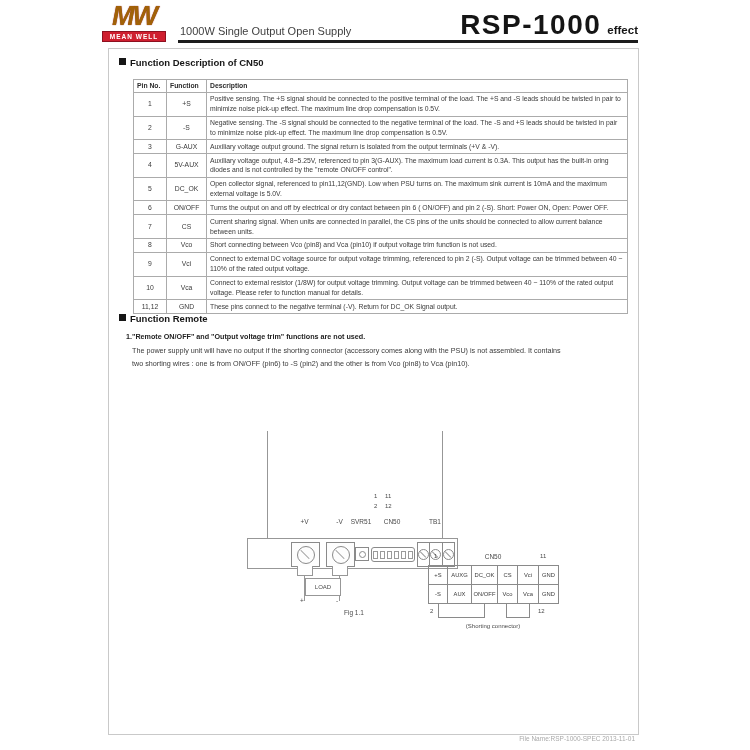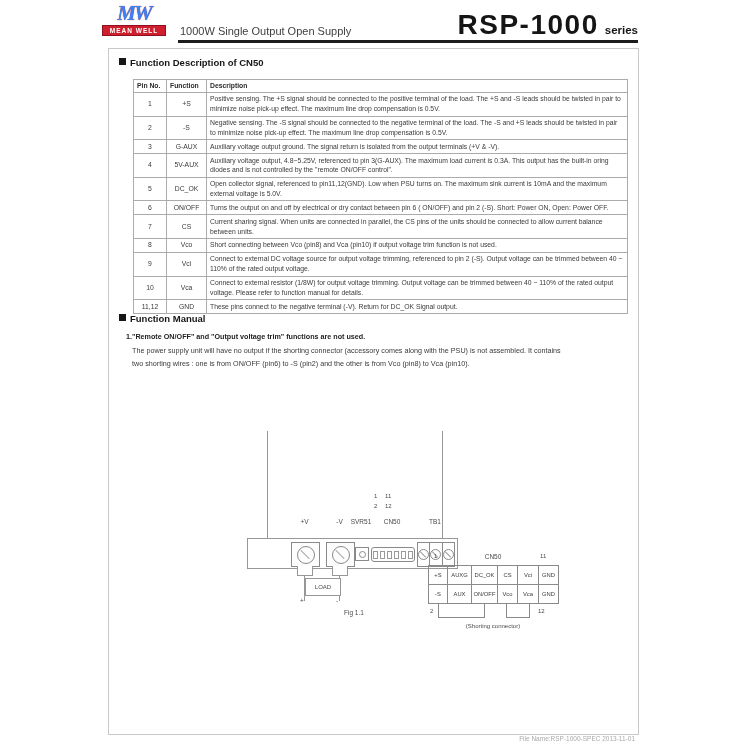--- a/index.html
+++ b/index.html
@@ -5,22 +5,22 @@
   html,body{margin:0;padding:0;}
   body{
     width:750px;height:750px;position:relative;background:#ffffff;
     font-family:"Liberation Sans","DejaVu Sans",sans-serif;color:#3a3a3a;
     overflow:hidden;
   }
   .abs{position:absolute;}
 
   
   .logo{left:102px;top:4px;width:64px;text-align:center;}
-  .logo-mw{font-size:21px;font-style:italic;font-weight:900;color:#3b82f6;
-    line-height:0.95;letter-spacing:-2px;text-shadow:0 0 1px #8e1020;font-family:Liberation Serif, serif;}
+  .logo-mw{font-size:27px;font-style:italic;font-weight:900;color:#a16207;
+    line-height:0.95;letter-spacing:-2px;text-shadow:0 0 1px #8e1020;}
   .logo-bar{background:#cf1f2f;border:1px solid #8e1020;color:#fff;
     font-size:6.5px;font-weight:bold;letter-spacing:1px;padding:1px 0;margin-top:1px;}
   .subtitle{left:180px;top:25px;font-size:11px;color:#3f3f3f;}
   .series{left:420px;top:9px;width:218px;text-align:right;color:#151515;white-space:nowrap;}
   .series-name{font-size:28px;font-weight:bold;letter-spacing:1.5px;}
   .series-suffix{font-size:11.5px;font-weight:bold;margin-left:6px;}
   .header-rule{left:178px;top:40px;width:460px;height:2.5px;background:#1c1c1c;}
 
   
   .page-frame{left:108px;top:48px;width:529px;height:685px;border:1px solid #c9c9c9;background:#fff;}
@@ -86,21 +86,21 @@
 </style>
 </head>
 <body>
 
 <div class="abs logo">
   <div class="logo-mw">MW</div>
   <div class="logo-bar">MEAN WELL</div>
 </div>
 <div class="abs subtitle">1000W Single Output Open Supply</div>
 <div class="abs series">
-  <span class="series-name">RSP-1000</span><span class="series-suffix">series</span>
+  <span class="series-name">RSP-1000</span><span class="series-suffix">effect</span>
 </div>
 <div class="abs header-rule"></div>
 
 <div class="abs page-frame"></div>
 
 <div class="abs sec-head sec1">
   <span class="sq"></span>
   <span>Function Description of CN50</span>
 </div>
 
@@ -169,21 +169,21 @@
   <tr>
     <td class="c-pin">11,12</td>
     <td class="c-fn">GND</td>
     <td>These pins connect to the negative terminal (-V). Return for DC_OK Signal output.</td>
   </tr>
 </tbody>
   </table>
 
 <div class="abs sec-head sec2">
   <span class="sq"></span>
-  <span>Function Manual</span>
+  <span>Function Remote</span>
 </div>
 
 <div class="abs manual">
   <div class="manual-title">1."Remote ON/OFF" and "Output voltage trim" functions are not used.</div>
   <div class="manual-line">The power supply unit will have no output if the shorting connector (accessory comes along with the PSU) is not assembled. It contains</div>
   <div class="manual-line">two shorting wires : one is from ON/OFF (pin6) to -S (pin2) and the other is from Vco (pin8) to Vca (pin10).</div>
 </div>
 
 <div class="abs psu-body"></div>
 <div class="abs psu-strip"></div>

